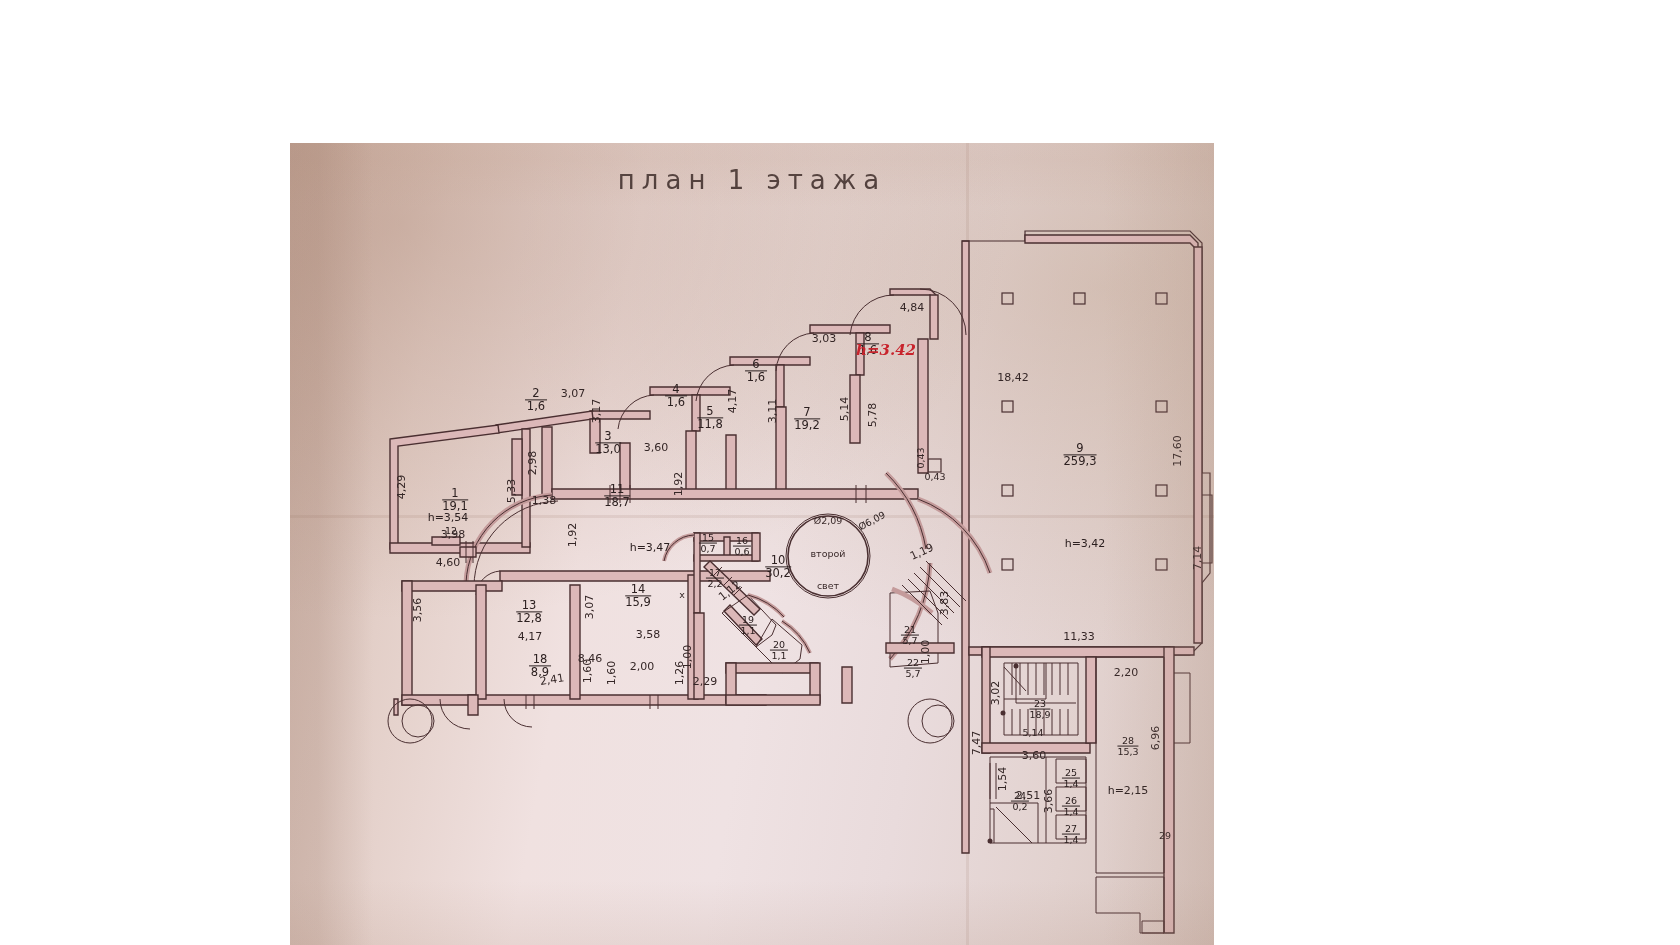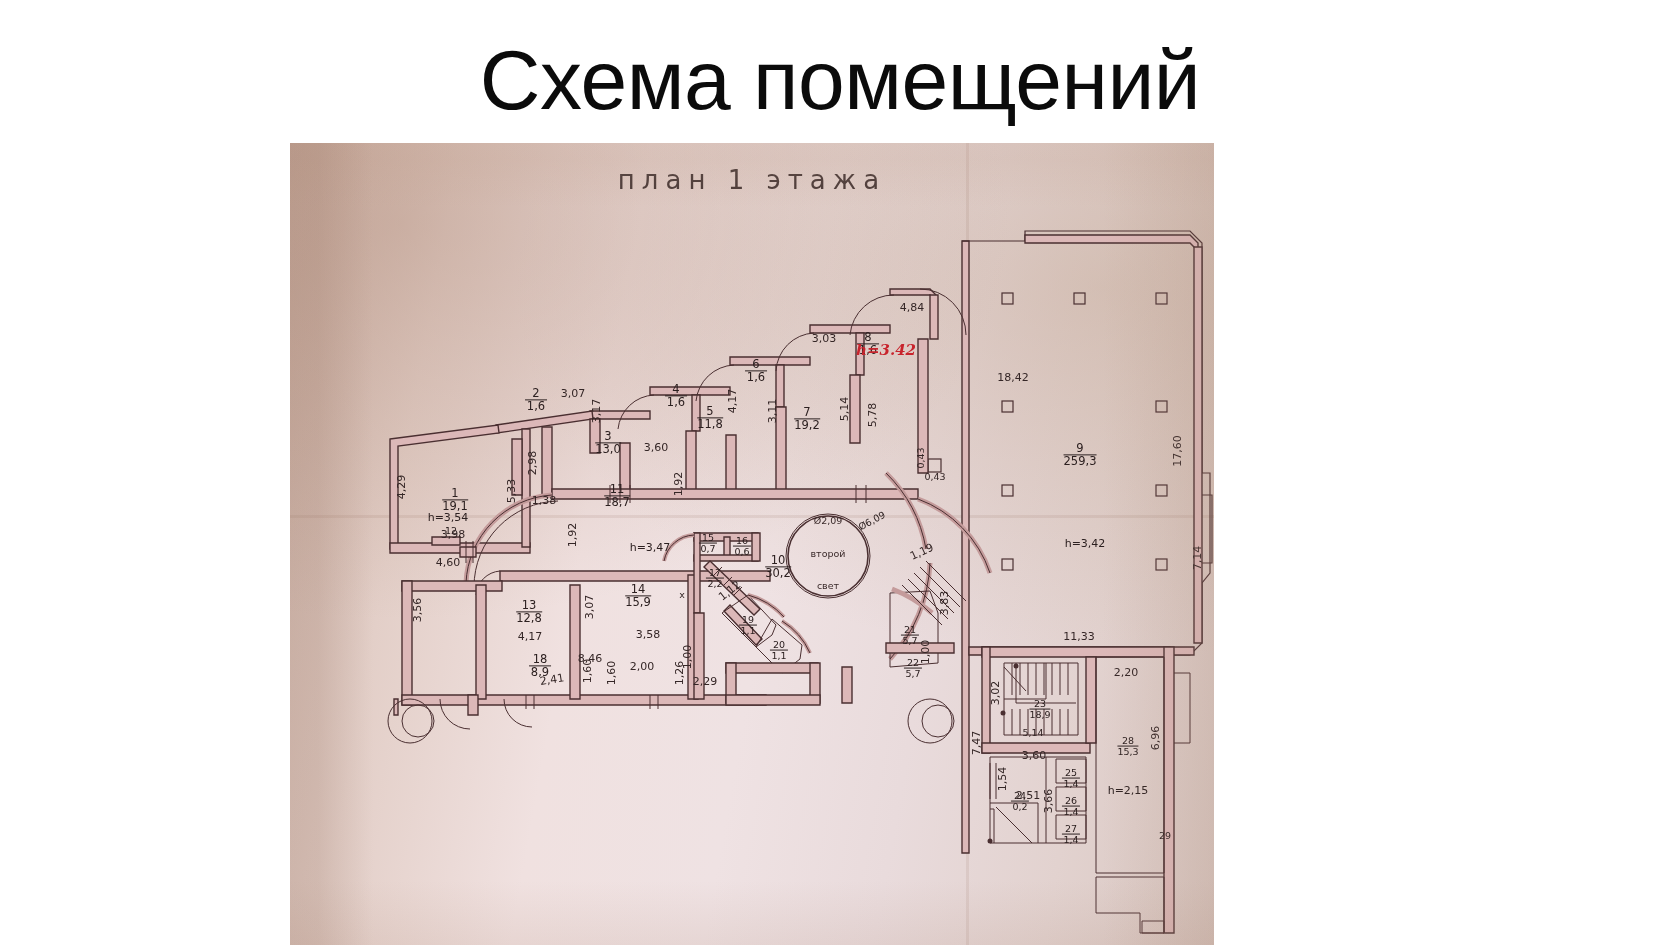--- a/index.html
+++ b/index.html
@@ -64,21 +64,20 @@
   .lbl.red{color:#c8232c;font-style:italic;font-weight:700;font-size:15px;
            font-family:"DejaVu Serif",serif;}
   .lbl.h{font-size:11px;}
   .lbl.atr{font-size:9.5px;line-height:1.15;color:#3a2a2a;}
 </style>
 </head>
 <body>
 
 <div class="slide">
 
-  <div class="title">Схема помещений</div>
 
   <div class="photo">
 
     <div class="crease" style="left:676px;top:0;width:3px;height:802px;"></div>
     <div class="crease" style="left:0;top:372px;width:924px;height:3px;"></div>
 
     <div class="plan-heading">план 1 этажа</div>
 
     <svg class="dwg" viewBox="0 0 924 802">
 

